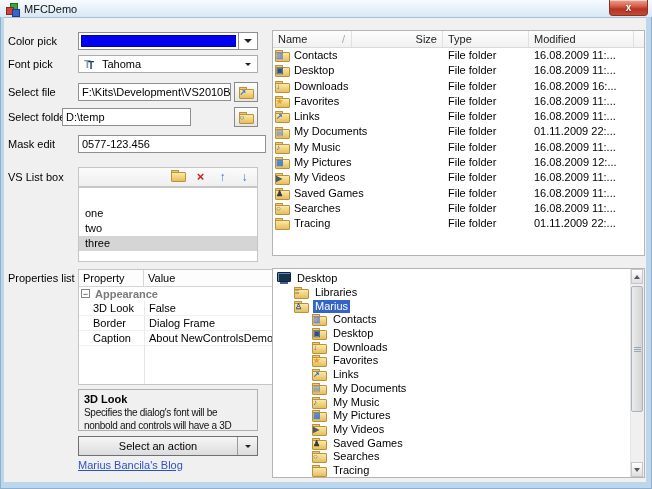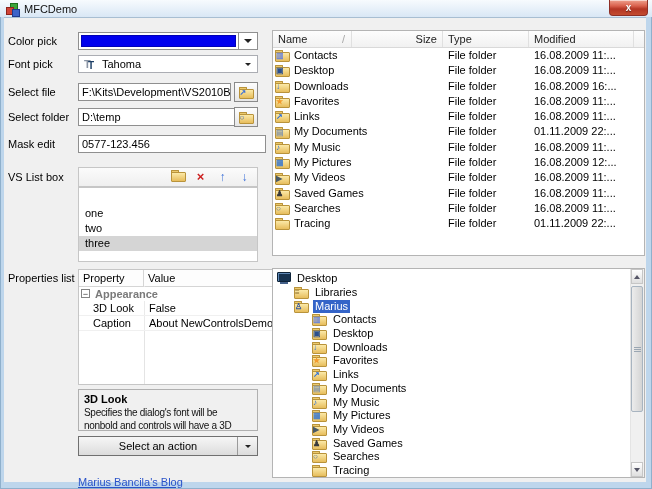--- a/index.html
+++ b/index.html
@@ -59,21 +59,21 @@
   .pg-val{flex:1;padding-left:4px;overflow:hidden;white-space:nowrap;position:relative;}
   .pgdd{position:absolute;right:3px;top:4px;}
 
   .descbox{position:absolute;left:78px;top:389px;width:180px;height:42px;background:#f0f0f0;border:1px solid #b0b0b0;box-sizing:border-box;padding:3px 5px;overflow:hidden;}
   .desc-t{font-weight:bold;line-height:13px;}
   .desc-x{font-size:10px;letter-spacing:-0.3px;line-height:13px;color:#111;}
 
   .actbtn{position:absolute;left:78px;top:436px;width:180px;height:20px;border:1px solid #707070;background:linear-gradient(#f6f6f6,#dcdcdc);box-sizing:border-box;display:flex;align-items:stretch;justify-content:center;}
   .actbtn .albl{flex:1;text-align:center;line-height:18px;}
   .actbtn .add{width:19px;border-left:1px solid #9a9a9a;display:flex;align-items:center;justify-content:center;}
-  .link{position:absolute;left:78px;top:459px;color:#2a53c9;text-decoration:underline;line-height:13px;margin-top:17px;}
+  .link{position:absolute;left:78px;top:459px;color:#2a53c9;text-decoration:underline;line-height:13px;}
 
   .flist{position:absolute;left:272px;top:30px;width:373px;height:226px;background:#fff;border:1px solid #b4b4b4;box-sizing:border-box;overflow:hidden;}
   .fl-head{display:flex;height:16px;line-height:16px;background:linear-gradient(#fdfdfd,#f1f1f1);border-bottom:1px solid #d9d9d9;}
   .fl-h{box-sizing:border-box;border-right:1px solid #e0e0e0;padding:0 5px;color:#222;position:relative;}
   .h-name{width:79px;}
   .h-size{width:91px;text-align:right;}
   .h-type{width:86px;}
   .h-mod{width:105px;}
   .h-fill{flex:1;border-right:none;}
   .sortg{position:absolute;right:6px;top:0;color:#a8a8a8;}
@@ -140,21 +140,21 @@
 
   <div class="edit" style="left:78px;top:83px;width:153px;height:18px">F:\Kits\Development\VS2010Beta2\VS</div>
   <div class="btn" style="left:234px;top:82px;width:24px;height:20px">
     <span class="fico">
         <span class="tab"></span>
         <span class="body"></span>
         <span class="ovl" style="color:#3a6fd8">↗</span>
       </span>
   </div>
 
-  <div class="edit" style="left:78px;top:108px;width:169px;height:18px">D:\temp</div>
+  <div class="edit" style="left:62px;top:108px;width:129px;height:18px">D:\temp</div>
   <div class="btn" style="left:234px;top:107px;width:24px;height:20px">
     <span class="fico">
         <span class="tab"></span>
         <span class="body"></span>
         <span class="ovl" style="color:#2f5fae">○</span>
       </span>
   </div>
 
   <div class="edit" style="left:78px;top:135px;width:188px;height:18px">0577-123.456</div>
 
@@ -178,20 +178,25 @@
     </div>
     <div class="pg-vline"></div>
     <div class="pg-group">
       <span class="minusbox">−</span>
       <span>Appearance</span>
     </div>
     <div class="pg-row">
       <span class="pg-ind"></span>
       <span class="pg-prop">3D Look</span>
       <span class="pg-val"><span>False</span><span class="pgdd"><span class="tri small"></span></span></span>
+    </div>
+    <div class="pg-row">
+      <span class="pg-ind"></span>
+      <span class="pg-prop">Border</span>
+      <span class="pg-val">Dialog Frame</span>
     </div>
     <div class="pg-row">
       <span class="pg-ind"></span>
       <span class="pg-prop">Caption</span>
       <span class="pg-val">About NewControlsDemo</span>
     </div>
   </div>
 
   <div class="descbox">
     <div class="desc-t">3D Look</div>

